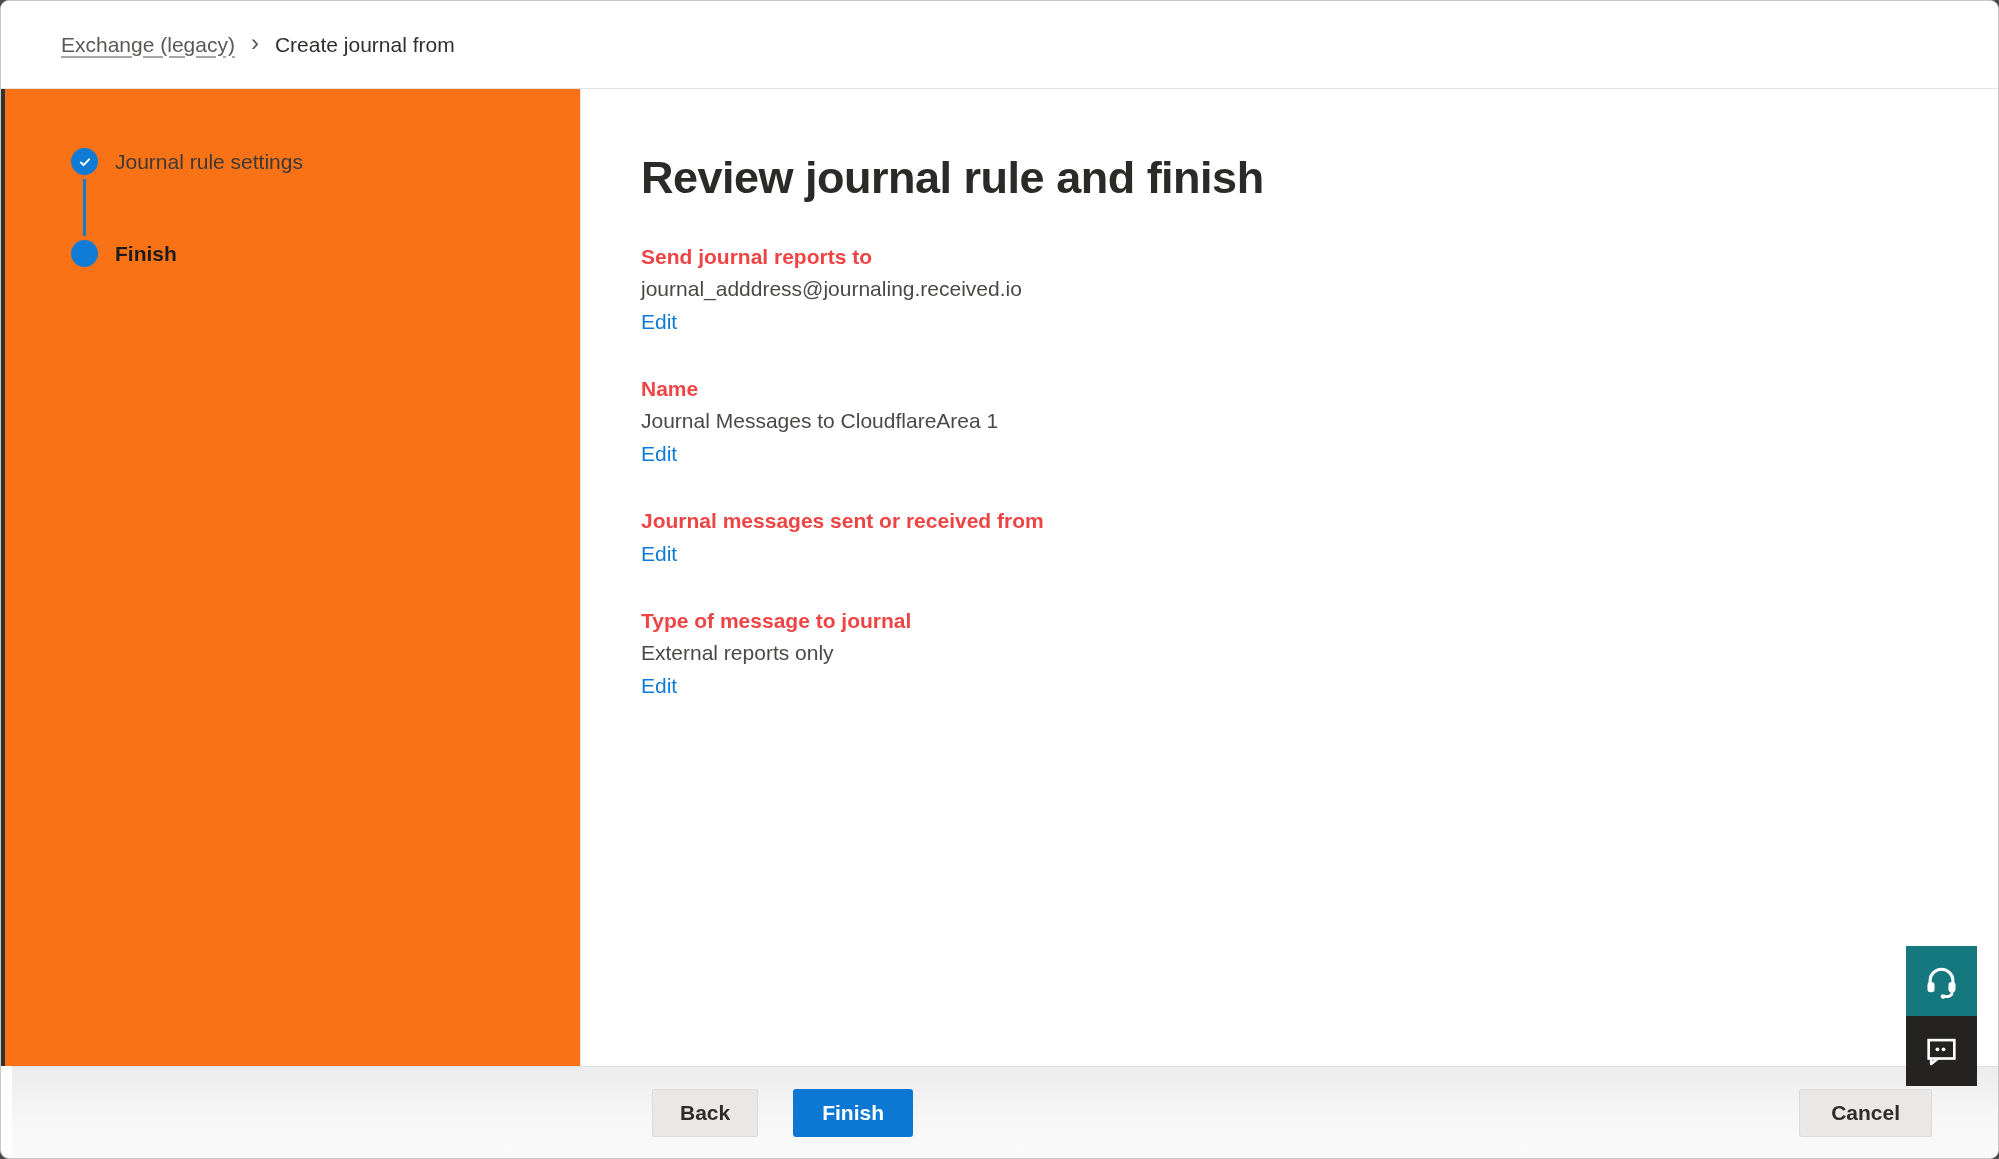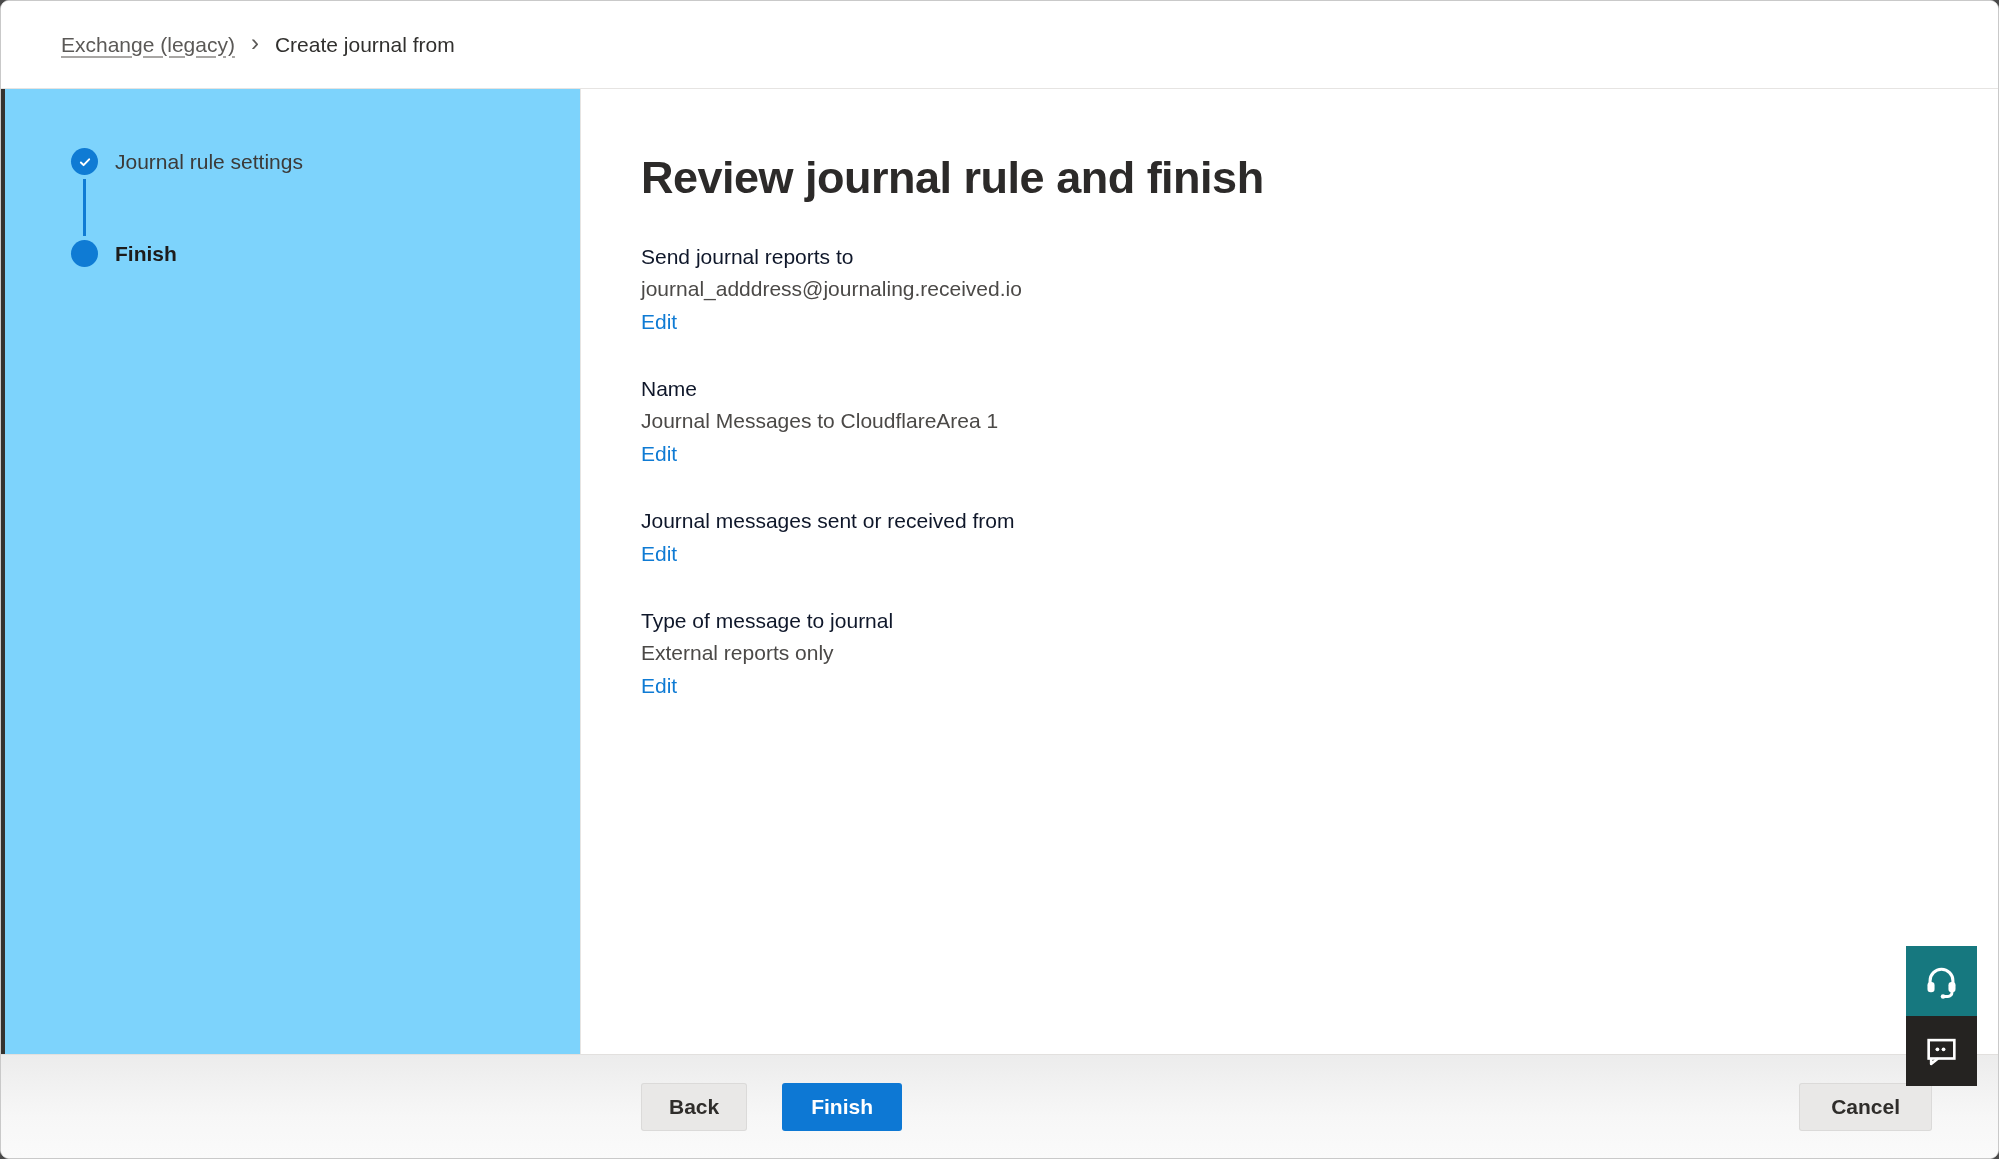--- a/index.html
+++ b/index.html
@@ -39,50 +39,50 @@
 
   
   .band {
     position: absolute; top: 88px; bottom: 92px; left: 0; right: 0;
     display: flex; background: #fff;
   }
   .left-edge { flex: none; width: 4px; background: #34322f; }
   .sidebar {
     flex: none; width: 576px;
     border-right: 1px solid #e6e4e2;
-    background: #7dd3fc;
+    background: #f97316;
   }
   .steps { margin: 59px 0 0 66px; }
   .step { display: flex; align-items: center; cursor: pointer; }
   .step-circle {
     flex: none; width: 27px; height: 27px; border-radius: 50%;
     background: #0f7bd4;
     display: flex; align-items: center; justify-content: center;
   }
   .step-label { margin-left: 17px; color: #3c3a38; }
   .step-finish .step-label { font-weight: 700; color: #1d1c1b; }
   .connector { width: 3px; height: 57px; background: #0f7bd4; margin: 4px 0 4px 12px; }
 
   .content { flex: 1; padding: 62px 40px 0 60px; }
   .page-title {
     margin: 0 0 38px 0;
     font-size: 45px; font-weight: 700; letter-spacing: -0.5px;
     line-height: 54px; color: #2c2a29;
   }
   .field { margin-bottom: 40px; }
-  .field-label { font-weight: 400; color: #0f172a; line-height: 27px; }
+  .field-label { font-weight: 700; color: #ef4444; line-height: 27px; }
   .field-value { margin-top: 5px; color: #4b4947; line-height: 27px; }
   .edit-link {
     display: inline-block; margin-top: 6px; line-height: 27px;
     color: #0f7bd4; cursor: pointer; text-decoration: none;
   }
 
   
   .footer {
-    position: absolute; left: 0; right: 0; bottom: 0; height: 104px;
+    position: absolute; left: 11px; right: 0; bottom: 0; height: 92px;
     border-top: 1px solid #e2e0de;
     background: linear-gradient(180deg, #ececec 0%, #f7f7f7 60%, #fafafa 100%);
     display: flex; align-items: center;
     padding: 0 66px 0 640px;
   }
   .btn {
     height: 48px; border: none; border-radius: 3px;
     font-family: inherit; font-size: 21px; font-weight: 700;
     cursor: pointer; line-height: 1;
   }

